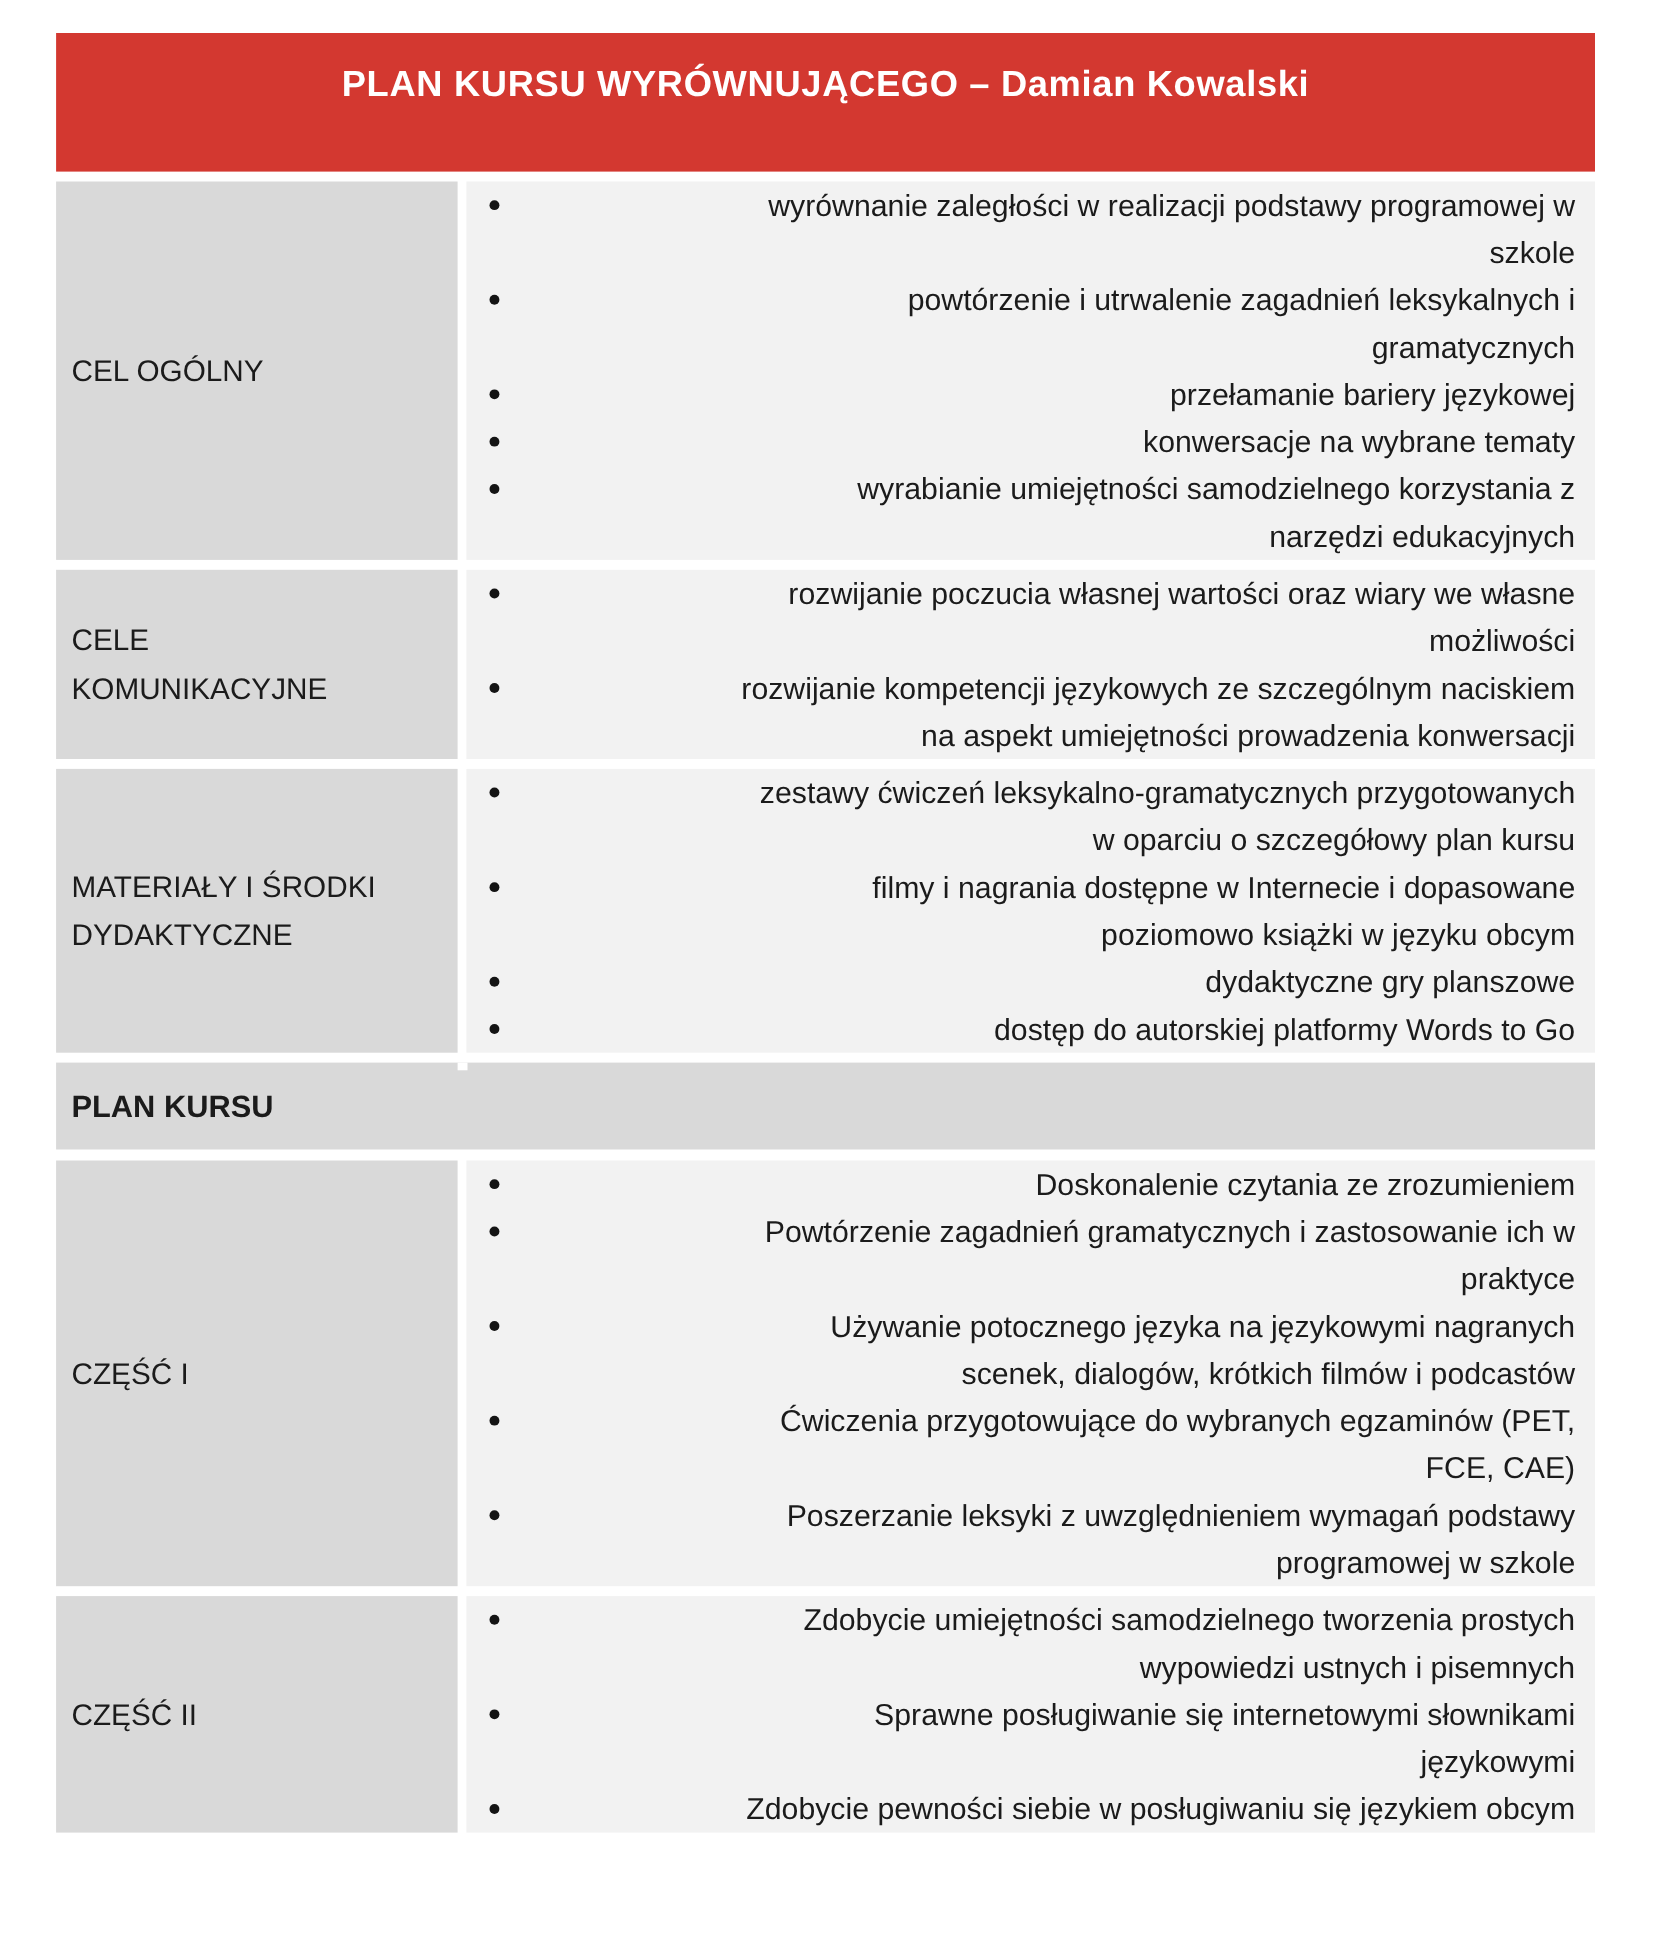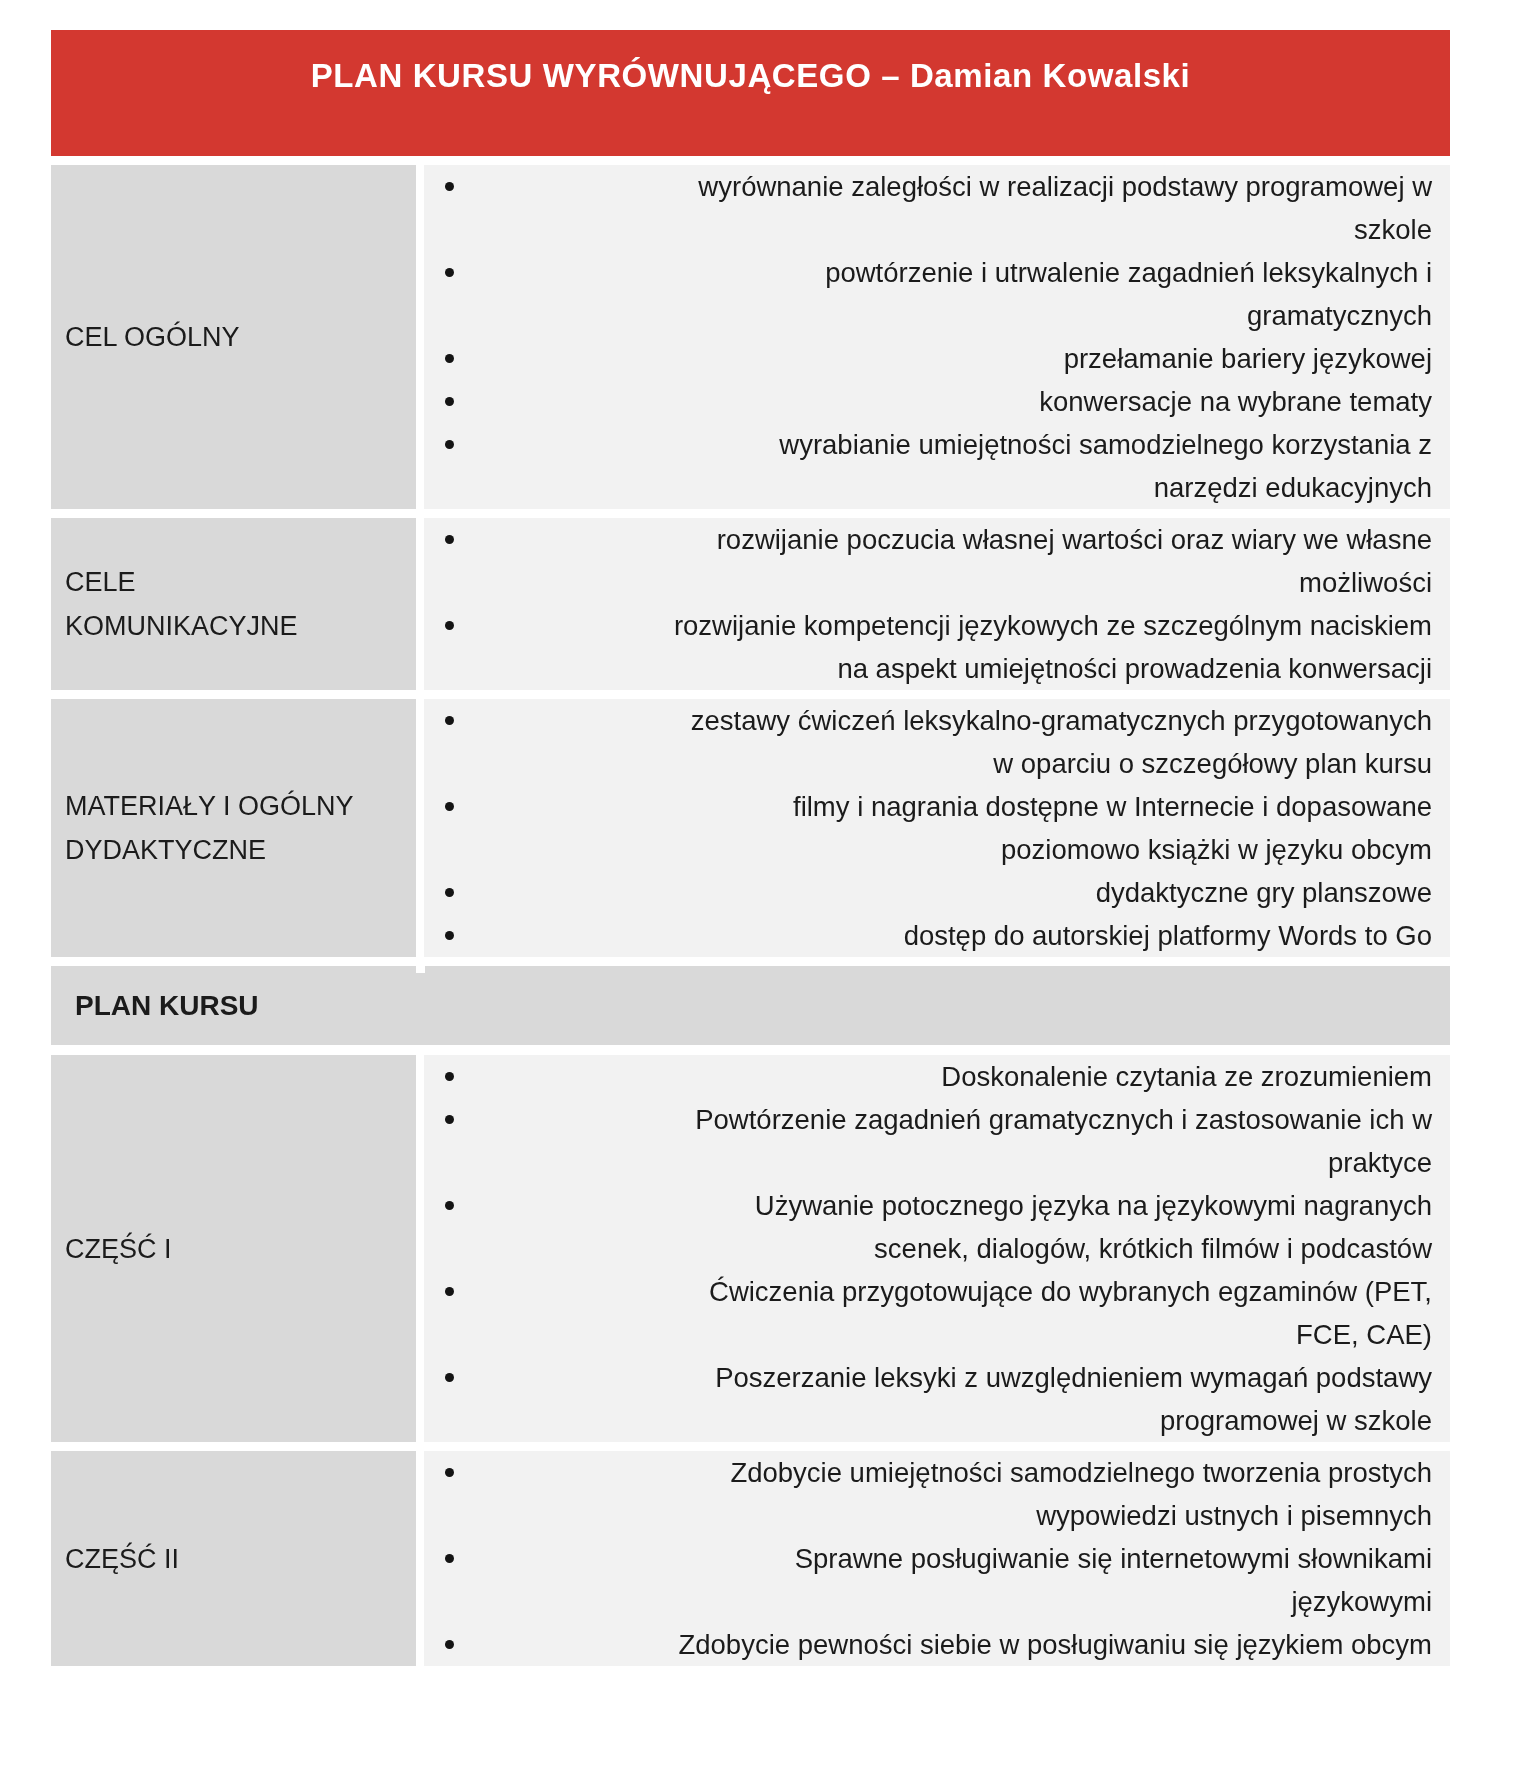--- a/index.html
+++ b/index.html
@@ -82,21 +82,21 @@
     background: #141414;
   }
   
   .section-row {
     position: relative;
     background: #d9d9d9;
     height: 79px;
     box-sizing: border-box;
     display: flex;
     align-items: center;
-    padding-left: 24px;
+    padding-left: 14px;
     font-size: 28px;
     font-weight: bold;
     margin-bottom: 10px;
   }
   .section-row .notch {
     position: absolute;
     left: 365px;
     top: 0;
     width: 9px;
     height: 7px;
@@ -135,21 +135,21 @@
       <ul class="bullets">
         <li>rozwijanie poczucia własnej wartości oraz wiary we własne
 możliwości</li>
         <li>rozwijanie kompetencji językowych ze szczególnym naciskiem
 na aspekt umiejętności prowadzenia konwersacji</li>
       </ul>
     </div>
   </div>
 
   <div class="row">
-    <div class="label-cell">MATERIAŁY I OGÓLNY
+    <div class="label-cell">MATERIAŁY I ŚRODKI
 DYDAKTYCZNE</div>
     <div class="content-cell">
       <ul class="bullets">
         <li>zestawy ćwiczeń leksykalno-gramatycznych przygotowanych
 w oparciu o szczegółowy plan kursu</li>
         <li>filmy i nagrania dostępne w Internecie i dopasowane
 poziomowo książki w języku obcym</li>
         <li>dydaktyczne gry planszowe</li>
         <li>dostęp do autorskiej platformy Words to Go</li>
       </ul>

